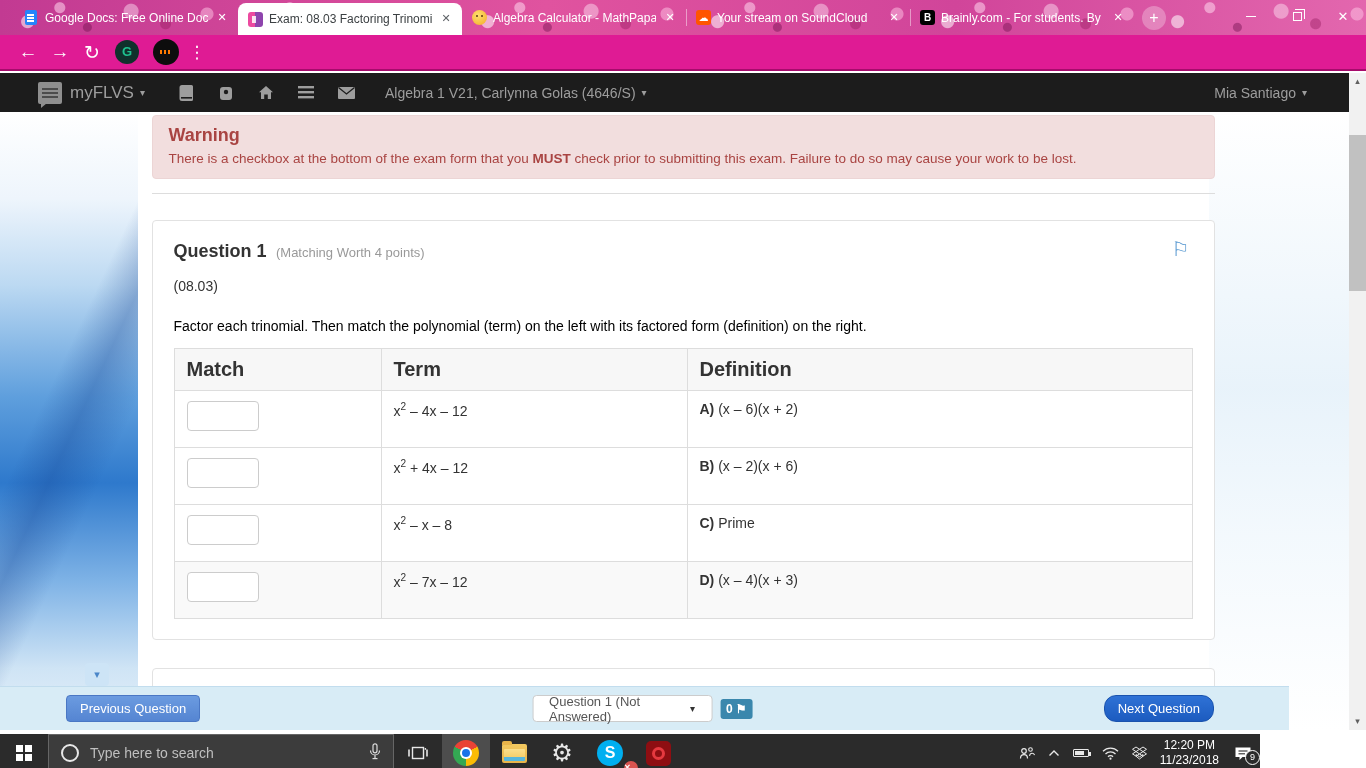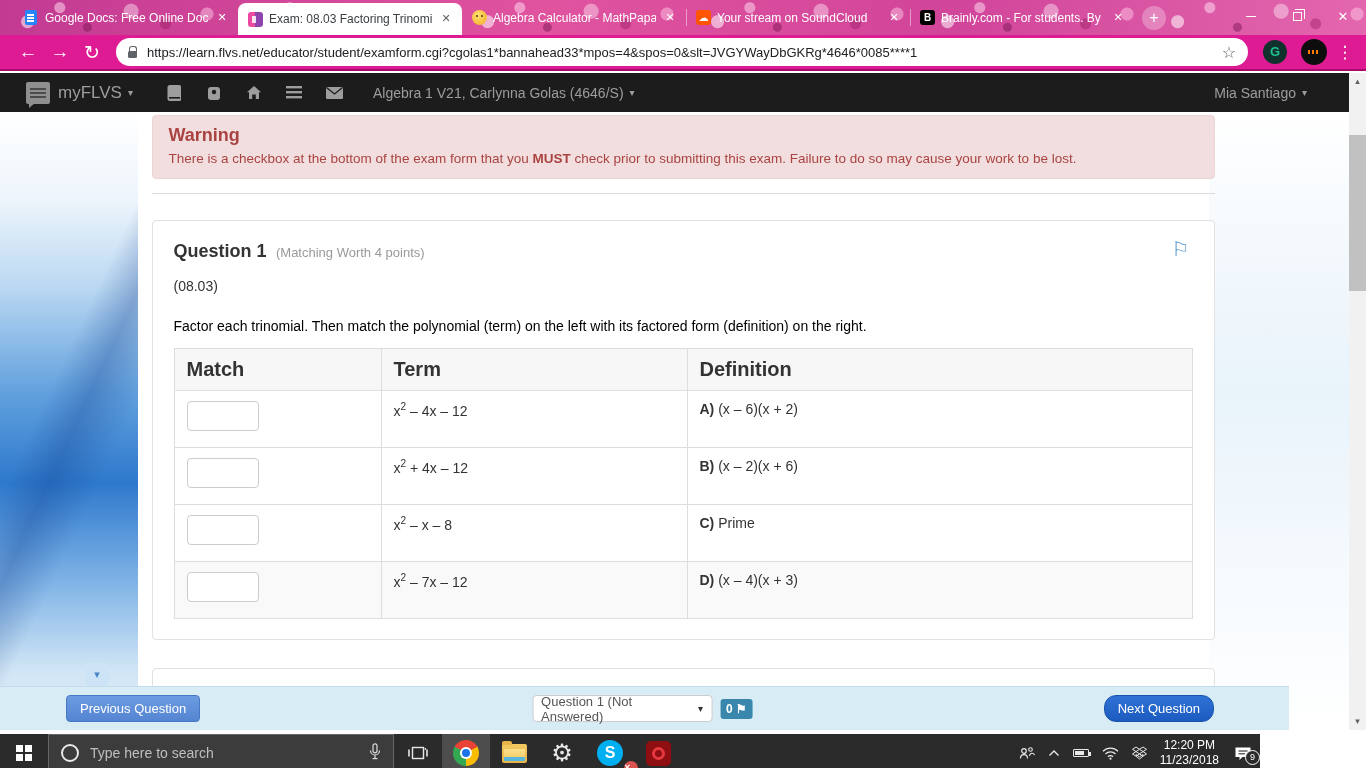--- a/index.html
+++ b/index.html
@@ -69,21 +69,21 @@
   
   .viewport { position:absolute; left:0; top:73px; width:1366px; height:657px; background:#fff; overflow:hidden; }
   .bg-left { position:absolute; left:0; top:39px; width:138px; height:618px;
     background:linear-gradient(115deg, transparent 42%, rgba(16,60,140,.30) 52%, transparent 64%),
       linear-gradient(to bottom,#ffffff 0%,#eef5fc 14%,#bcd9f2 28%,#5f9fdd 46%,#2e79cc 60%,#7fb3e6 76%,#cfe4f5 90%,#e6f1fa 100%); }
   .bg-right { position:absolute; right:17px; top:39px; width:140px; height:618px;
     background:linear-gradient(to bottom, #fff 0%, rgba(190,220,242,.35) 45%, rgba(210,232,248,.25) 70%, #fff 100%); }
 
   
   .sitenav { position:relative; width:1349px; height:39px; background:#1c1c1c; display:flex; align-items:center;
-    padding:0 0 0 26px; color:#9d9d9d; z-index:5; }
+    padding:0 0 0 38px; color:#9d9d9d; z-index:5; }
   .flvslogo { width:24px; height:22px; background:#8f8f8f; border-radius:2px; position:relative; margin-right:8px; }
   .flvslogo::after { content:""; position:absolute; left:3px; bottom:-4px; border-left:6px solid #8f8f8f; border-bottom:5px solid transparent; }
   .flvslogo i { position:absolute; left:4px; top:5px; width:16px; height:11px; background:
     repeating-linear-gradient(0deg,#4c4c4c 0 2px,transparent 2px 4px); }
   .brand { font-size:17px; }
   .caret { font-size:10px; margin-left:6px; color:#9d9d9d; }
   .navicons { display:flex; align-items:center; gap:24px; margin-left:34px; }
   .navicons svg { display:block; }
   .course { font-size:14px; margin-left:30px; }
   .usermenu { margin-left:auto; margin-right:42px; font-size:14px; display:flex; align-items:center; }
@@ -114,21 +114,21 @@
     border-radius:4px; color:#4a86c8; font-size:11px; text-align:center; line-height:22px; z-index:6; }
 
   
   .exambar { position:absolute; left:0; top:613px; width:1289px; height:44px; background:#d8ecf6;
     border-top:1px solid #c2ddee; z-index:7; display:flex; align-items:center; }
   .btn { color:#fff; font-size:13px; padding:5px 13px; border-radius:4px; border:1px solid transparent; }
   .btn-prev { background:linear-gradient(#6b9be0,#5585d2); border-color:#4a77c4; margin-left:66px; }
   .btn-next { background:linear-gradient(#2f72d6,#1c5bbf); border-color:#1a53ae; position:absolute; right:75px;border-radius:12px; }
   .centerctl { position:absolute; left:50%; transform:translateX(-51%); display:flex; align-items:center; }
   .qselect { background:#fff; border:1px solid #ccc; border-radius:4px; height:27px; width:180px;
-    display:flex; align-items:center; justify-content:space-between; padding:0 8px; font-size:13px; color:#555; }
+    display:flex; align-items:center; justify-content:space-between; padding:0 16px; font-size:13px; color:#555; }
   .qselect .caret { color:#333; margin-left:6px; }
   .flagbadge { background:#3a87ad; color:#fff; border-radius:3px; height:20px; display:flex; align-items:center;
     padding:0 6px; font-size:12px; font-weight:bold; margin-left:8px; gap:3px; }
 
   
   .sbar { position:absolute; right:0; top:0; width:17px; height:657px; background:#f1f1f1; z-index:9; }
   .sbar .arr { position:absolute; left:0; width:17px; height:17px; color:#606060; font-size:9px; text-align:center; line-height:17px; }
   .sbar .arr.up { top:0; } .sbar .arr.dn { bottom:0; }
   .sthumb { position:absolute; left:0; top:62px; width:17px; height:156px; background:#c1c1c1; }
 
@@ -214,25 +214,20 @@
       <div class="winbtn">
           <span>✕</span>
         </div>
     </div>
   </div>
 
   <div class="toolbar">
     <span class="navbtn">←</span>
     <span class="navbtn">→</span>
     <span class="navbtn">↻</span>
-    <div class="urlbar">
-      <span class="lock"></span>
-      <span class="url">https://learn.flvs.net/educator/student/examform.cgi?cgolas1*bannahead33*mpos=4&amp;spos=0&amp;slt=JVGYWayDbGKRg*4646*0085****1</span>
-      <span class="star">☆</span>
-    </div>
     <span class="ext-g">G</span>
     <span class="avatar"></span>
     <span class="menu3">⋮</span>
   </div>
 
   <div class="viewport">
     <div class="bg-left"></div>
     <div class="bg-right"></div>
 
     <div class="sitenav">

